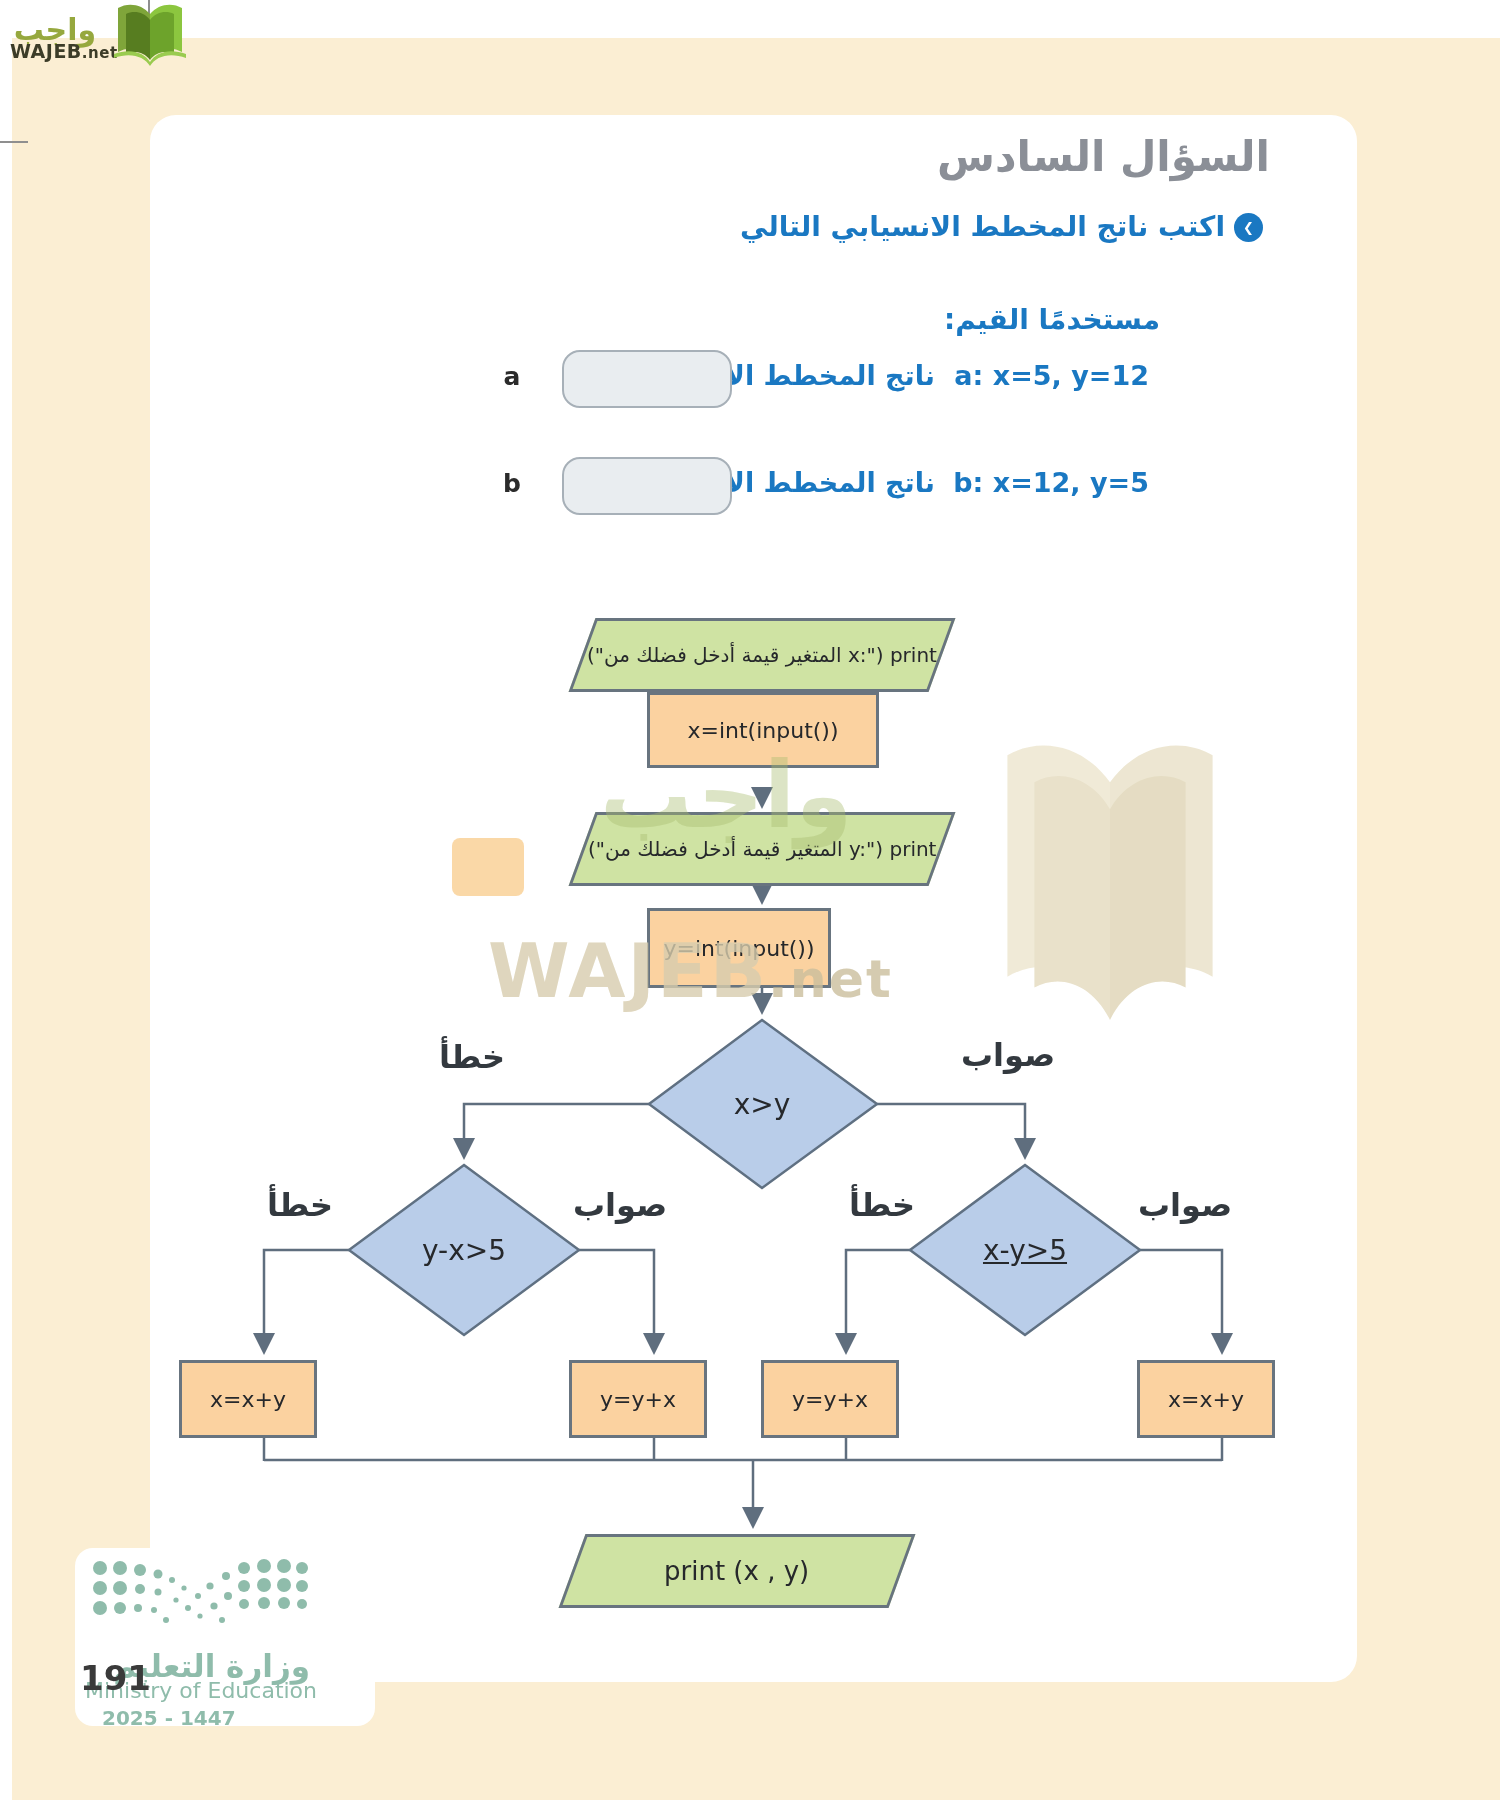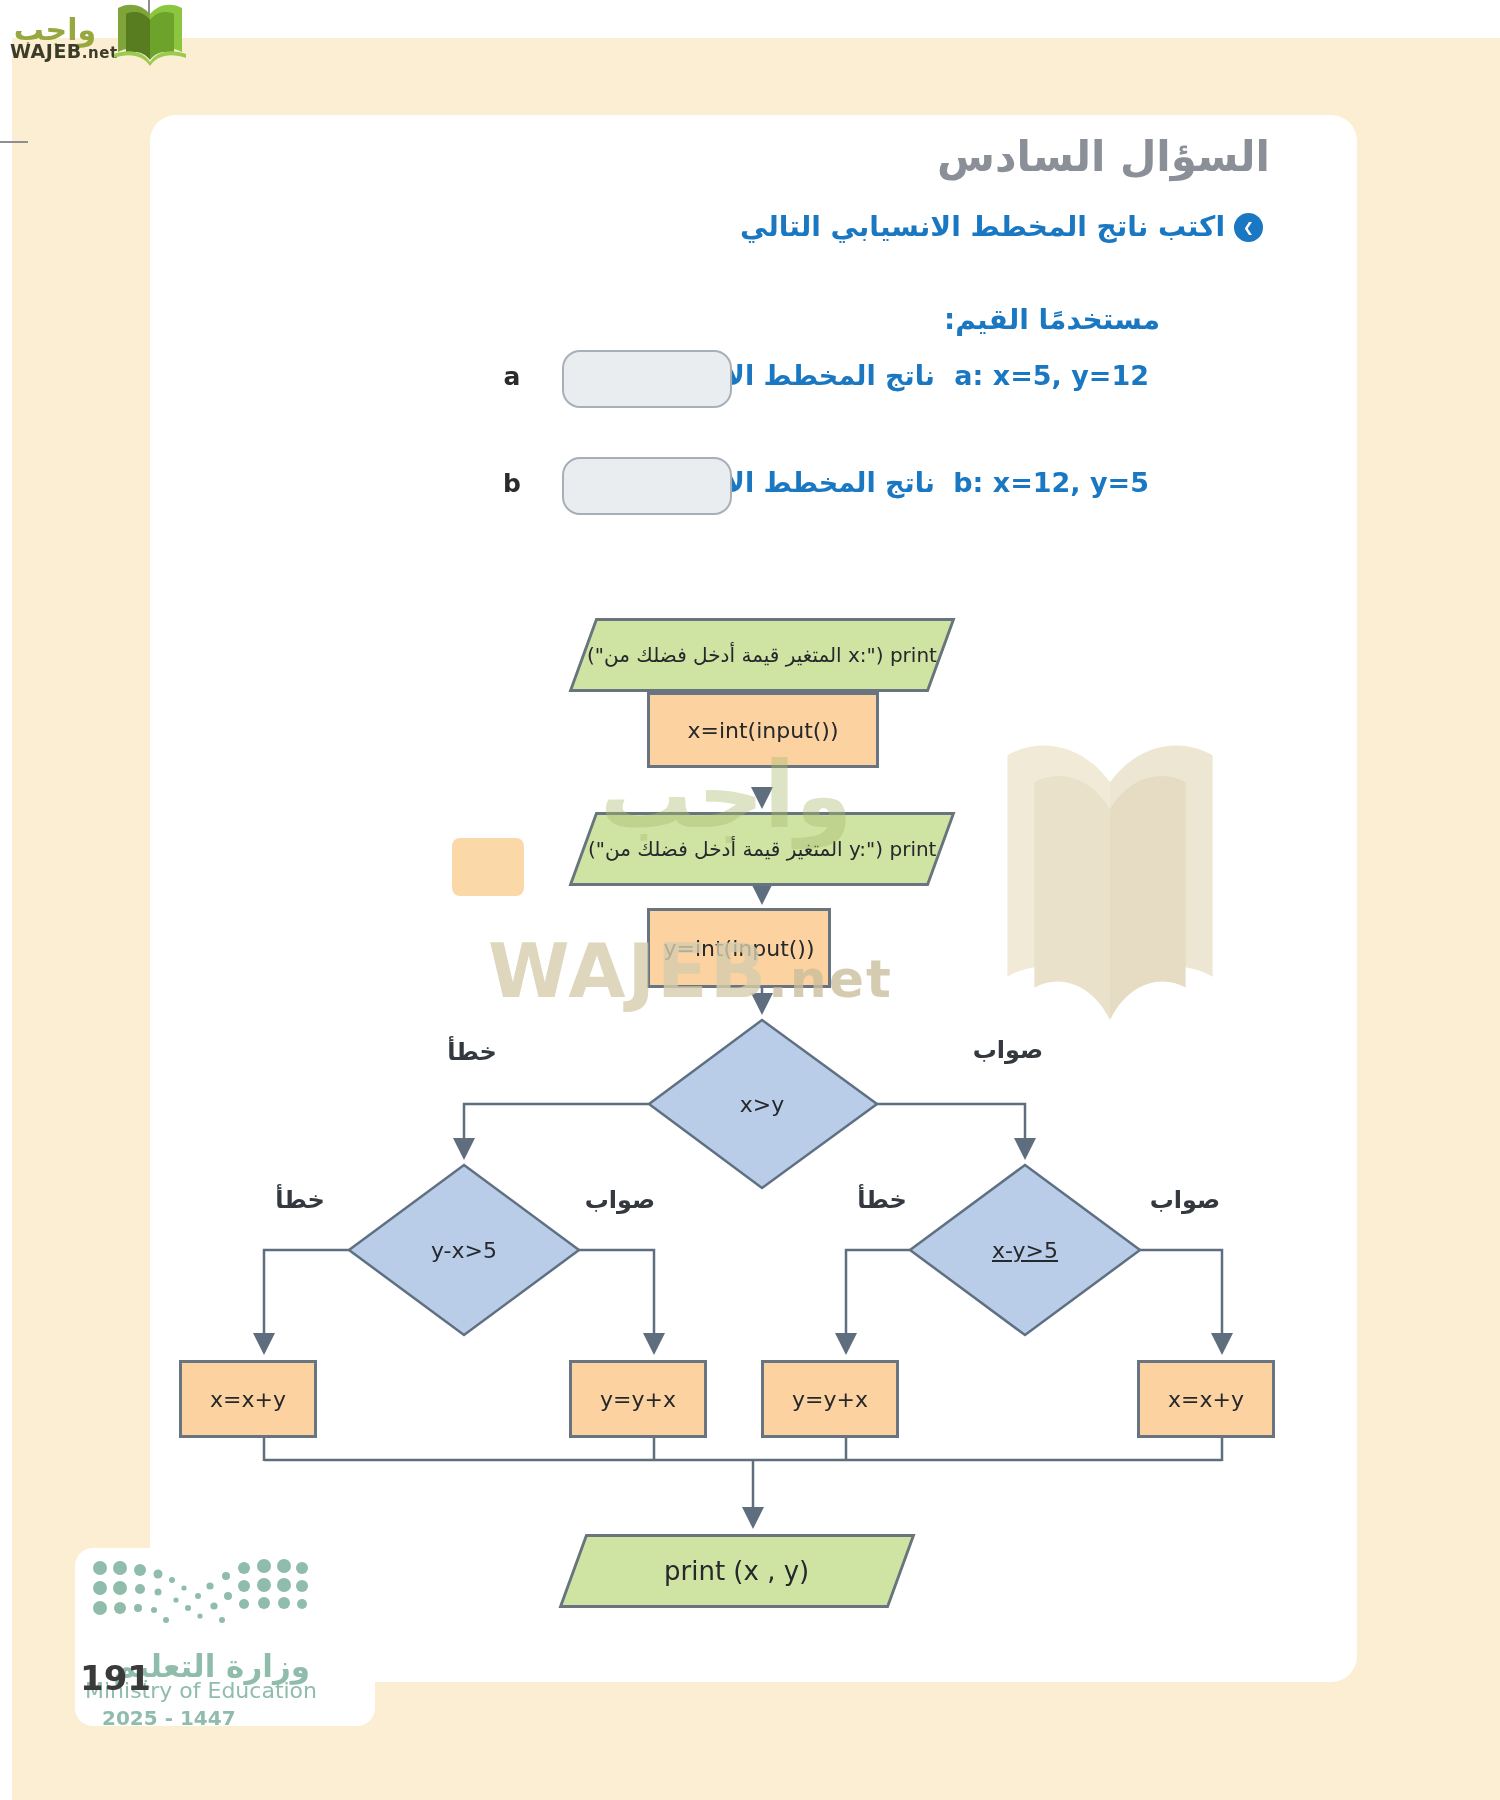--- a/index.html
+++ b/index.html
@@ -26,22 +26,22 @@
   .val { right:351px; font-size:27px; font-weight:bold; color:#1a78c2; direction:ltr; }
   .res-label { right:565px; font-size:27px; font-weight:bold; color:#1a78c2; direction:rtl; }
   .pill { left:562px; width:170px; height:58px; background:#e9edf0; border:2px solid #a7b0b8; border-radius:18px; }
   .letter { left:492px; width:40px; text-align:center; font-size:25px; font-weight:bold; color:#2b2b2b; }
 
   
   .shape-text { color:#26282b; }
   .para { background:#cfe3a3; border:3px solid #68747f; transform:skewX(-20deg); display:flex; align-items:center; justify-content:center; }
   .unskew { transform:skewX(20deg); display:block; white-space:nowrap; }
   .proc { background:#fbd2a0; border:3px solid #68747f; display:flex; align-items:center; justify-content:center; font-size:22px; }
-  .dtext { display:flex; align-items:center; justify-content:center; font-size:22px; color:#26282b; }
-  .blabel { font-size:24px; font-weight:bold; color:#33393f; direction:rtl; text-align:center; width:110px; }
+  .dtext { display:flex; align-items:center; justify-content:center; font-size:28px; color:#26282b; }
+  .blabel { font-size:32px; font-weight:bold; color:#33393f; direction:rtl; text-align:center; width:110px; }
 
   .p1 { left:582px; top:618px; width:360px; height:74px; font-size:20px; }
   .b1 { left:647px; top:692px; width:232px; height:76px; }
   .p2 { left:582px; top:812px; width:360px; height:74px; font-size:20px; }
   .b2 { left:647px; top:908px; width:184px; height:80px; }
   .p3 { left:572px; top:1534px; width:330px; height:74px; font-size:26px; }
 
   .d1t { left:680px; top:1072px; width:164px; height:64px; }
   .d2t { left:382px; top:1218px; width:164px; height:64px; }
   .d3t { left:943px; top:1218px; width:164px; height:64px;text-decoration:underline; }

